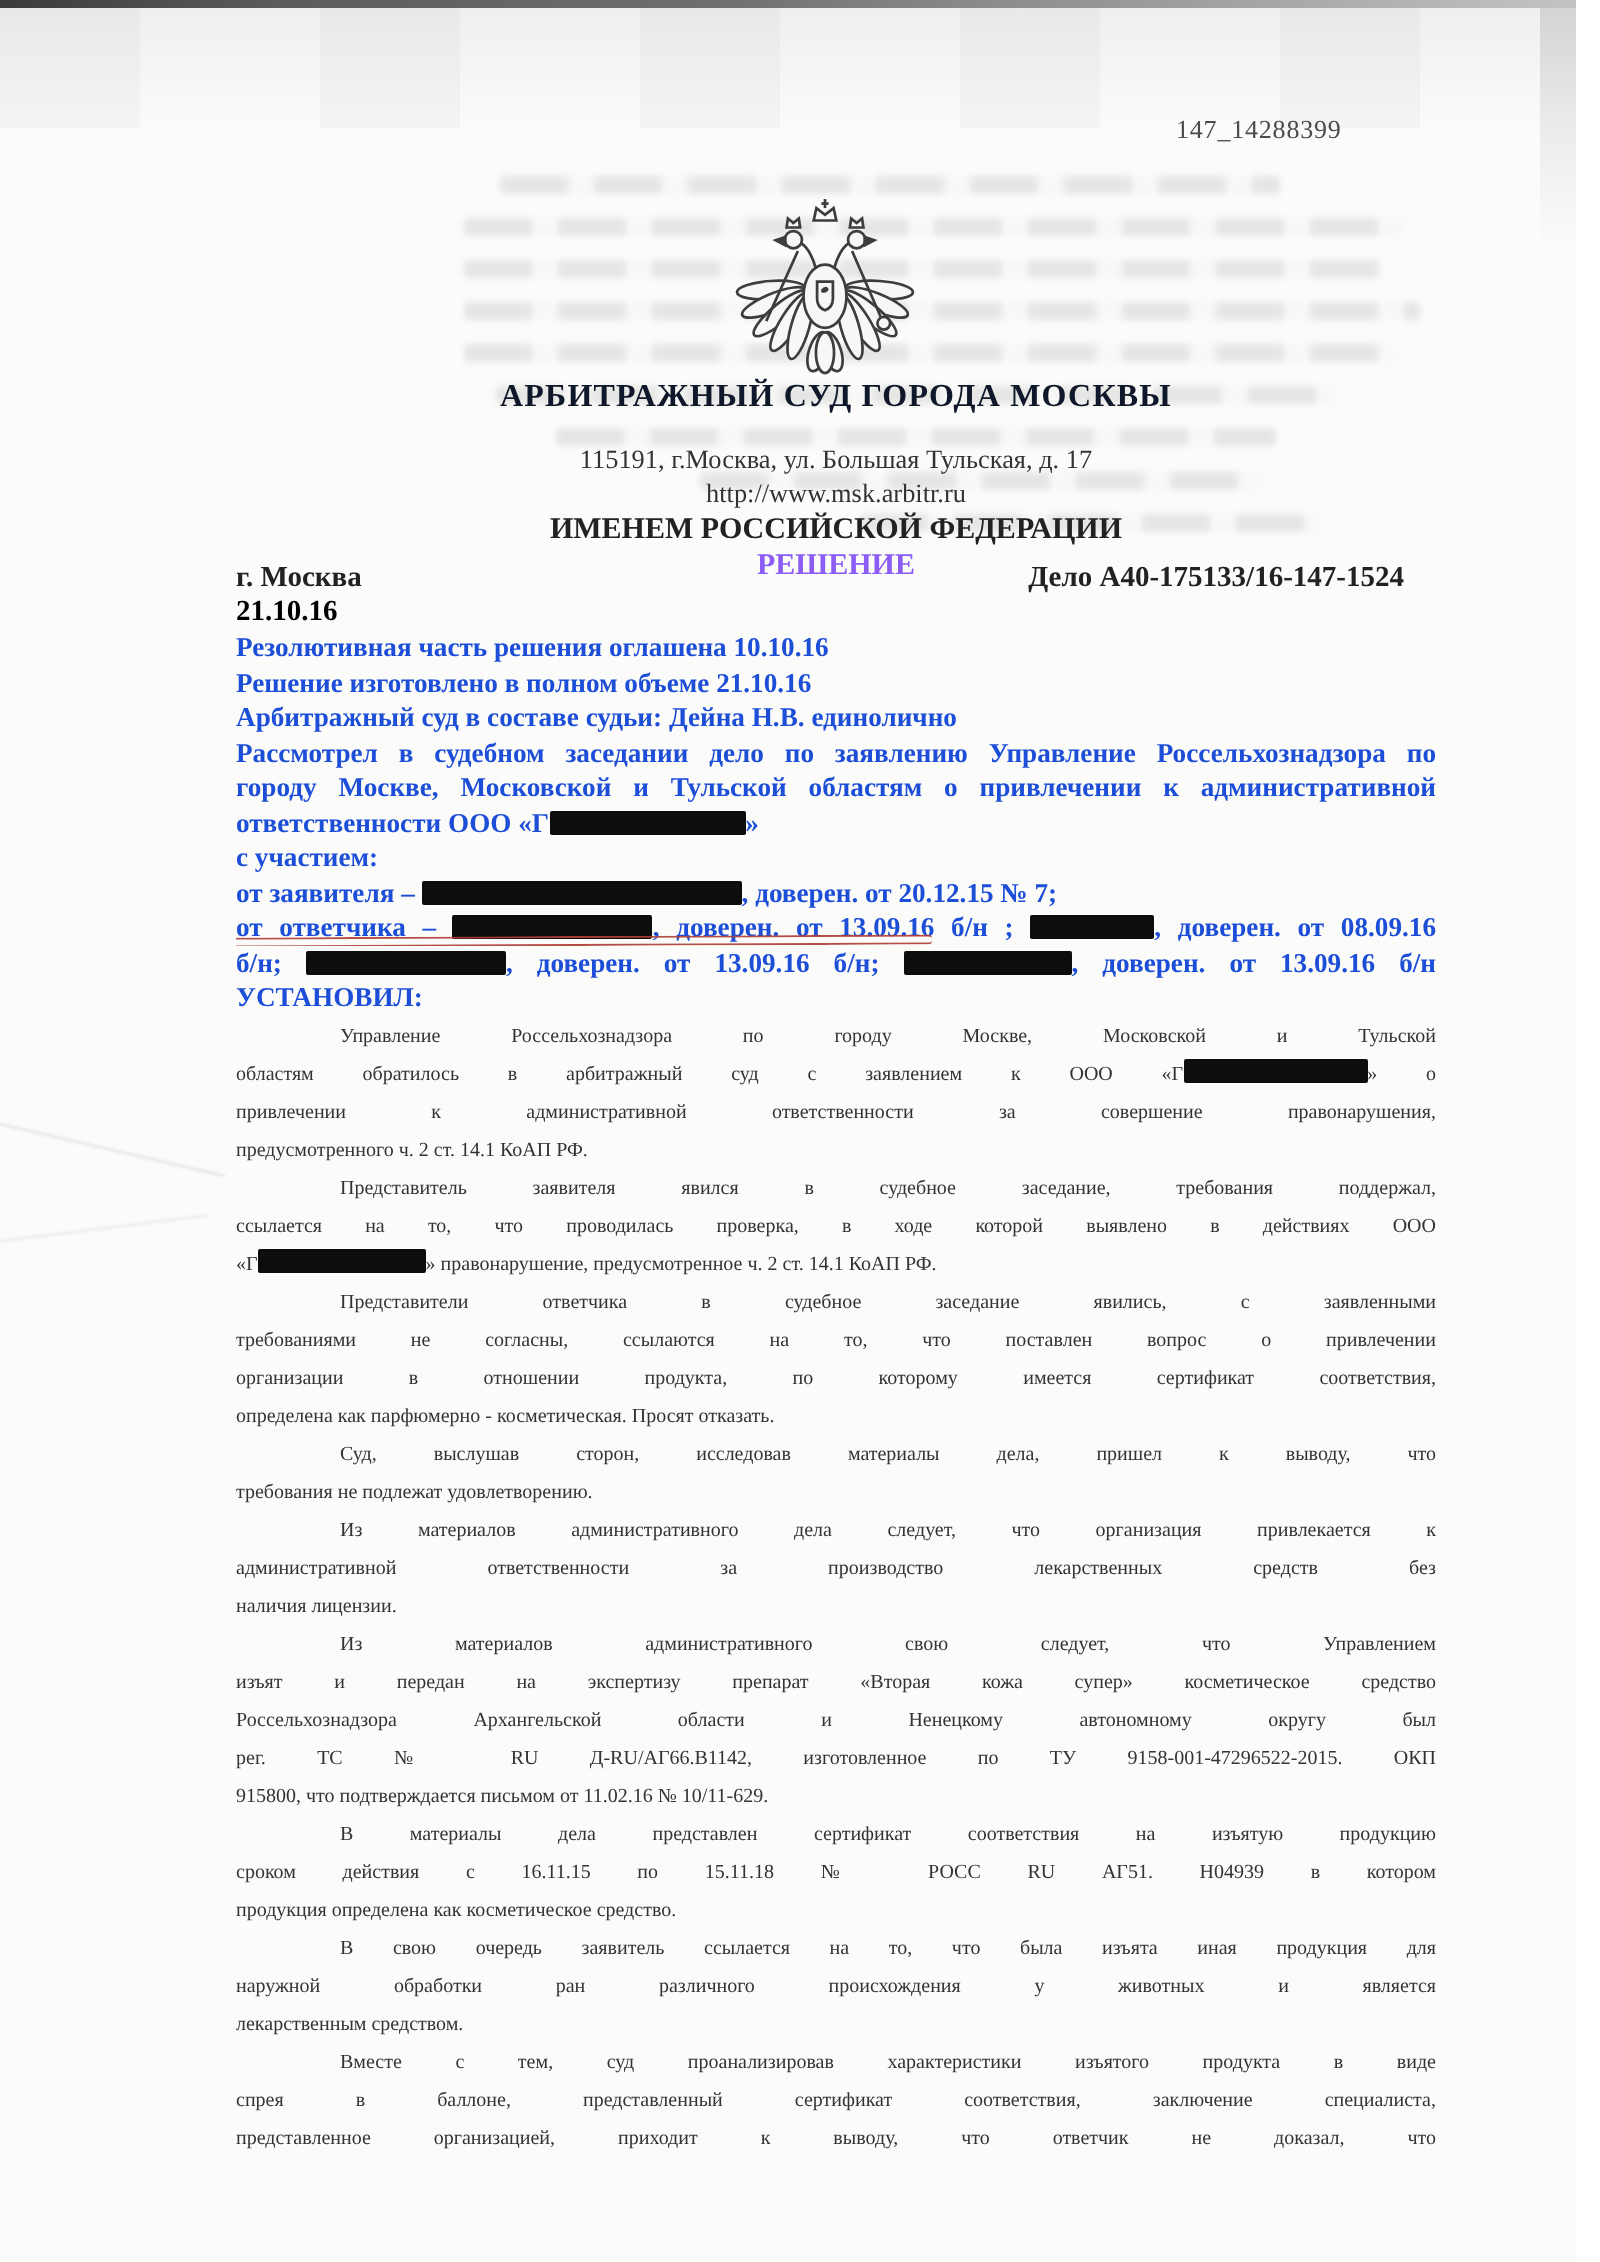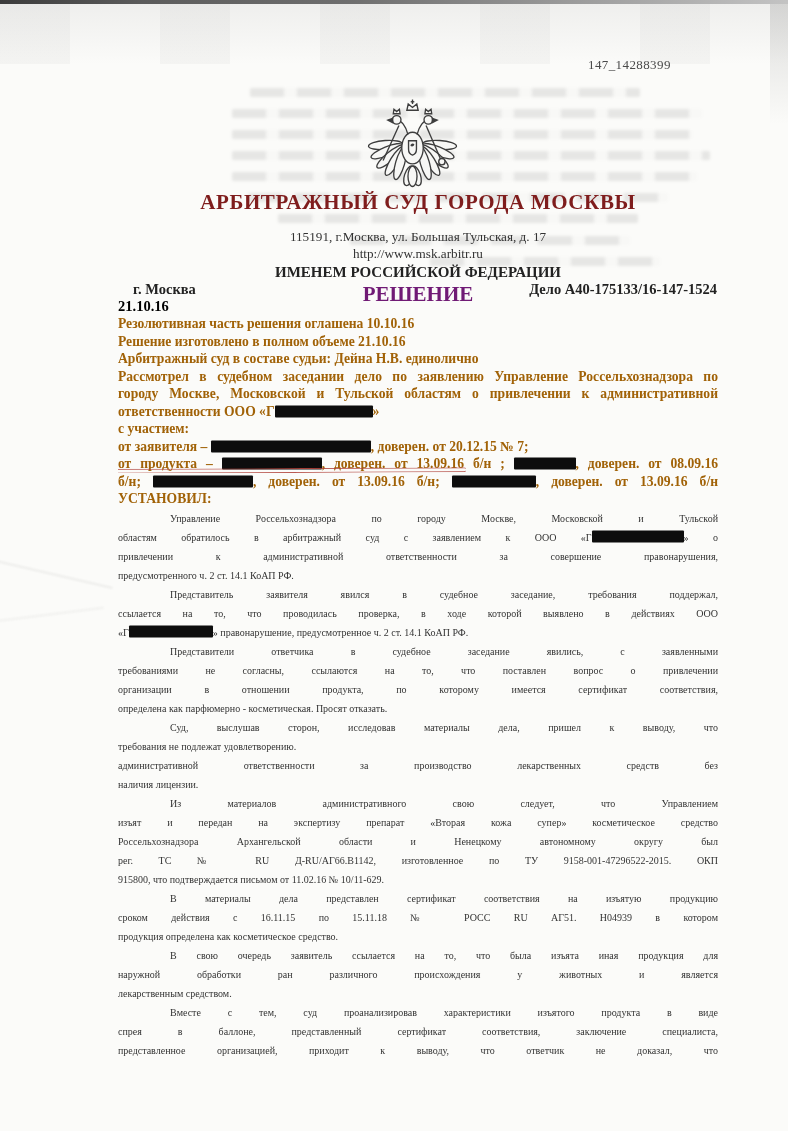--- a/index.html
+++ b/index.html
@@ -20,32 +20,32 @@
   .crease{position:absolute;left:-6px;top:568px;width:150px;height:70px;filter:blur(.8px);opacity:.45;}
   .crease .c1{position:absolute;left:0;top:6px;width:120px;border-top:1px solid rgba(110,110,110,.45);transform:rotate(13deg);}
   .crease .c2{position:absolute;left:0;top:46px;width:110px;border-top:1px solid rgba(120,120,120,.35);transform:rotate(-7deg);}
   .ghost{position:absolute;left:0;top:0;pointer-events:none;}
   .ghost .g{position:absolute;height:9px;border-radius:2px;filter:blur(1.6px);opacity:.5;
     background:repeating-linear-gradient(90deg,rgba(120,120,120,.32) 0 34px,rgba(120,120,120,.05) 34px 47px);}
   
   .doc-number{position:absolute;top:57px;left:588px;font-size:13px;color:#4a4a4a;letter-spacing:.4px;}
   .emblem{position:absolute;top:95px;left:356px;}
   .head-block{position:absolute;top:190px;left:118px;width:600px;text-align:center;}
-  .court-name{font-size:21px;font-weight:bold;letter-spacing:.6px;color:#7f1d1d;}
+  .court-name{font-size:16px;font-weight:bold;letter-spacing:.6px;color:#0f172a;}
   .court-address{font-size:13.2px;margin-top:14px;color:#333;}
   .court-url{font-size:13.2px;margin-top:1px;color:#333;}
   .in-the-name{font-size:15px;font-weight:bold;margin-top:2px;color:#222;}
-  .doc-type{font-size:21px;font-weight:bold;margin-top:1px;color:#701a75;}
-  
-  .case-row{position:absolute;top:281px;left:133px;width:600px;height:17px;font-weight:bold;font-size:14.5px;color:#222;}
+  .doc-type{font-size:15px;font-weight:bold;margin-top:1px;color:#8b5cf6;}
+  
+  .case-row{position:absolute;top:281px;left:118px;width:600px;height:17px;font-weight:bold;font-size:14.5px;color:#222;}
   .case-city{float:left;}
   .case-number{float:right;padding-right:16px;text-align:right;}
   .case-date{position:absolute;top:298px;left:118px;font-weight:bold;font-size:14.5px;color:#000000;}
   
-  .intro{position:absolute;top:315px;left:118px;width:600px;font-weight:bold;font-size:13.6px;color:#a16207;}
+  .intro{position:absolute;top:315px;left:118px;width:600px;font-weight:bold;font-size:13.6px;color:#1d4ed8;}
   .intro .ln{line-height:17.5px;height:17.5px;position:relative;}
   .bodytext{position:absolute;top:509px;left:118px;width:600px;font-size:10px;color:#333;}
   .bodytext .ln{line-height:19px;height:19px;position:relative;}
   .jf{text-align:justify;text-align-last:justify;white-space:nowrap;overflow:hidden;}
   .lf{text-align:left;white-space:nowrap;overflow:hidden;}
   .ind{text-indent:52px;}
   
   .redact{display:inline-block;background:#0d0d0d;height:12px;transform:translateY(1.5px);border-radius:1px;}
   .w-g1{width:98px;}  
   .w-ap{width:160px;} 
@@ -143,21 +143,21 @@
 
   <div class="intro">
     <div class="ln lf">Резолютивная часть решения оглашена 10.10.16</div>
     <div class="ln lf">Решение изготовлено в полном объеме 21.10.16</div>
     <div class="ln lf">Арбитражный суд в составе судьи: Дейна Н.В. единолично</div>
     <div class="ln jf">Рассмотрел в судебном заседании дело по заявлению Управление Россельхознадзора по</div>
     <div class="ln jf">городу Москве, Московской и Тульской областям о привлечении к административной</div>
     <div class="ln lf"><span>ответственности ООО «Г</span><span class="redact w-g1"></span><span>»</span></div>
     <div class="ln lf">с участием:</div>
     <div class="ln lf"><span>от заявителя – </span><span class="redact w-ap"></span><span>, доверен. от 20.12.15 № 7;</span></div>
-    <div class="ln jf"><span>от продукта – </span><span class="redact w-r1"></span><span>, доверен. от 13.09.16 б/н ; </span><span class="redact w-r2"></span><span>, доверен. от 08.09.16</span><div class="red-underline"></div></div>
+    <div class="ln jf"><span>от ответчика – </span><span class="redact w-r1"></span><span>, доверен. от 13.09.16 б/н ; </span><span class="redact w-r2"></span><span>, доверен. от 08.09.16</span><div class="red-underline"></div></div>
     <div class="ln jf"><span>б/н; </span><span class="redact w-r3"></span><span>, доверен. от 13.09.16 б/н; </span><span class="redact w-r4"></span><span>, доверен. от 13.09.16 б/н</span></div>
     <div class="ln lf">УСТАНОВИЛ:</div>
   </div>
 
   <div class="bodytext">
     <div class="ln jf ind">Управление Россельхознадзора по городу Москве, Московской и Тульской</div>
     <div class="ln jf"><span>областям обратилось в арбитражный суд с заявлением к ООО «Г</span><span class="redact w-p1"></span><span>» о</span></div>
     <div class="ln jf">привлечении к административной ответственности за совершение правонарушения,</div>
     <div class="ln lf">предусмотренного ч. 2 ст. 14.1 КоАП РФ.</div>
 
@@ -166,20 +166,21 @@
     <div class="ln lf"><span>«Г</span><span class="redact w-p2"></span><span>» правонарушение, предусмотренное ч. 2 ст. 14.1 КоАП РФ.</span></div>
 
     <div class="ln jf ind">Представители ответчика в судебное заседание явились, с заявленными</div>
     <div class="ln jf">требованиями не согласны, ссылаются на то, что поставлен вопрос о привлечении</div>
     <div class="ln jf">организации в отношении продукта, по которому имеется сертификат соответствия,</div>
     <div class="ln lf">определена как парфюмерно - косметическая. Просят отказать.</div>
 
     <div class="ln jf ind">Суд, выслушав сторон, исследовав материалы дела, пришел к выводу, что</div>
     <div class="ln lf">требования не подлежат удовлетворению.</div>
 
+    <div class="ln jf ind">Из материалов административного дела следует, что организация привлекается к</div>
     <div class="ln jf">административной ответственности за производство лекарственных средств без</div>
     <div class="ln lf">наличия лицензии.</div>
 
     <div class="ln jf ind">Из материалов административного свою следует, что Управлением</div>
     <div class="ln jf">изъят и передан на экспертизу препарат «Вторая кожа супер» косметическое средство</div>
     <div class="ln jf">Россельхознадзора Архангельской области и Ненецкому автономному округу был</div>
     <div class="ln jf">рег. ТС № RU Д-RU/АГ66.В1142, изготовленное по ТУ 9158-001-47296522-2015. ОКП</div>
     <div class="ln lf">915800, что подтверждается письмом от 11.02.16 № 10/11-629.</div>
 
     <div class="ln jf ind">В материалы дела представлен сертификат соответствия на изъятую продукцию</div>

